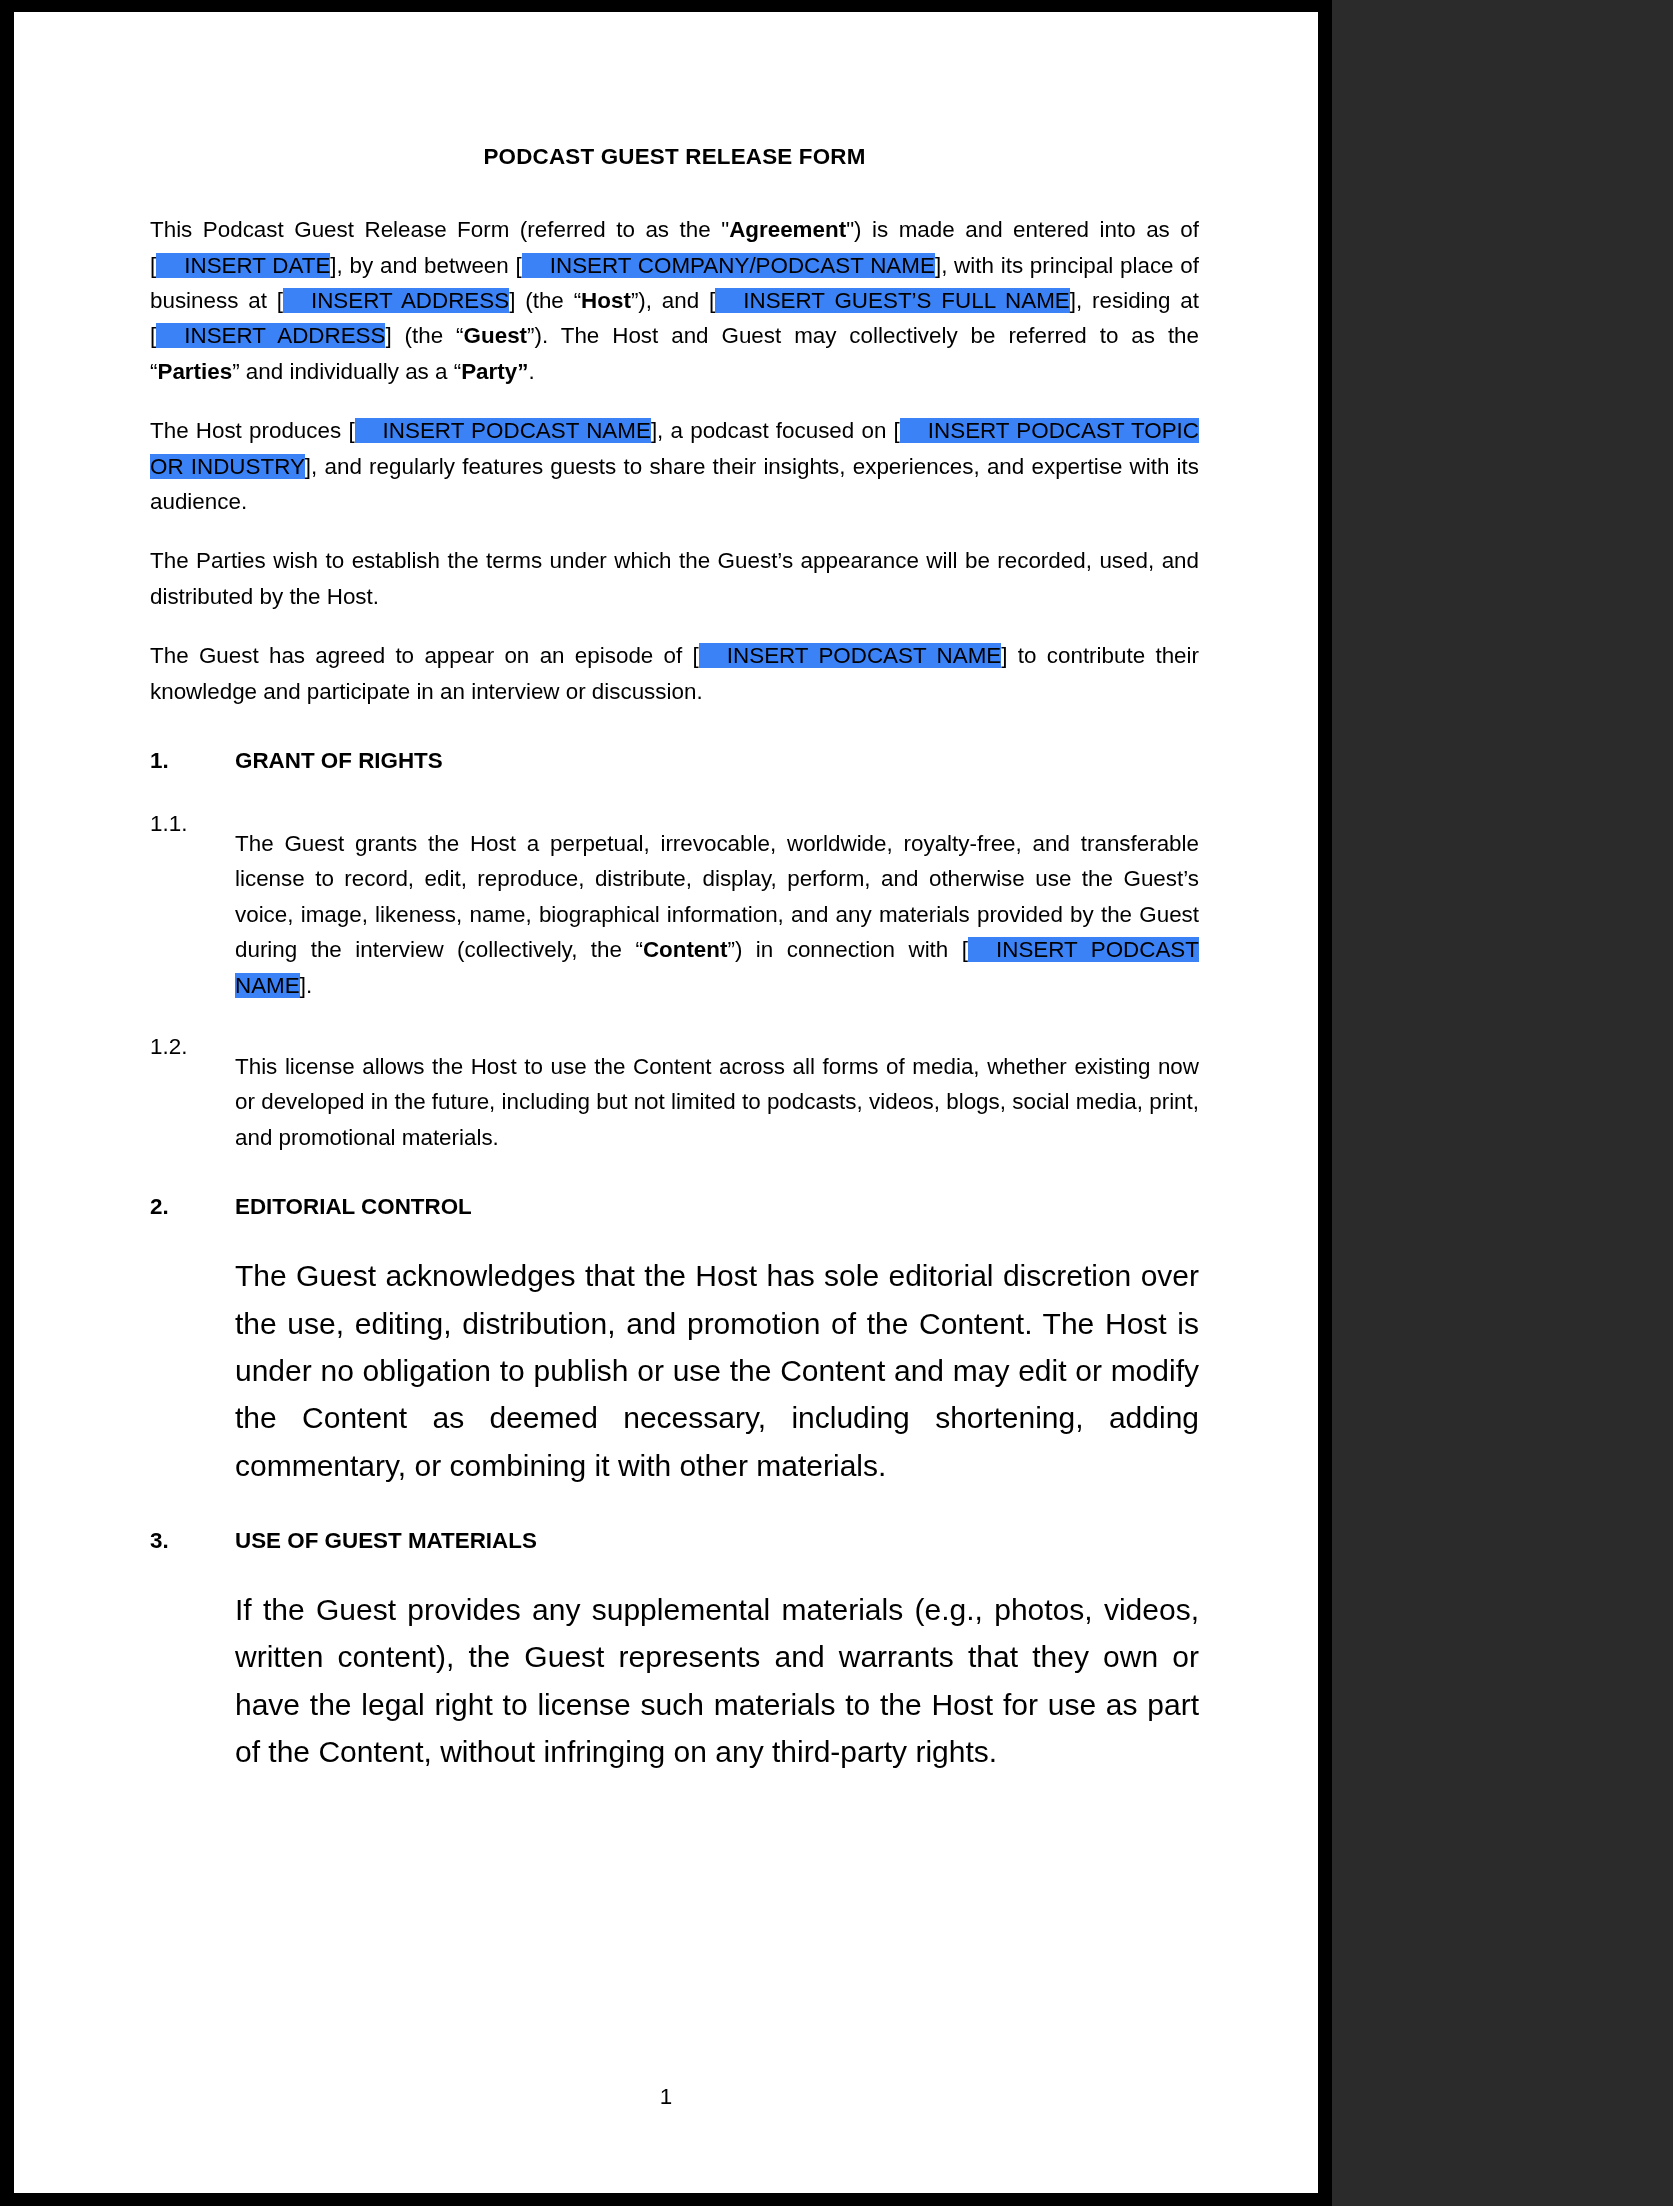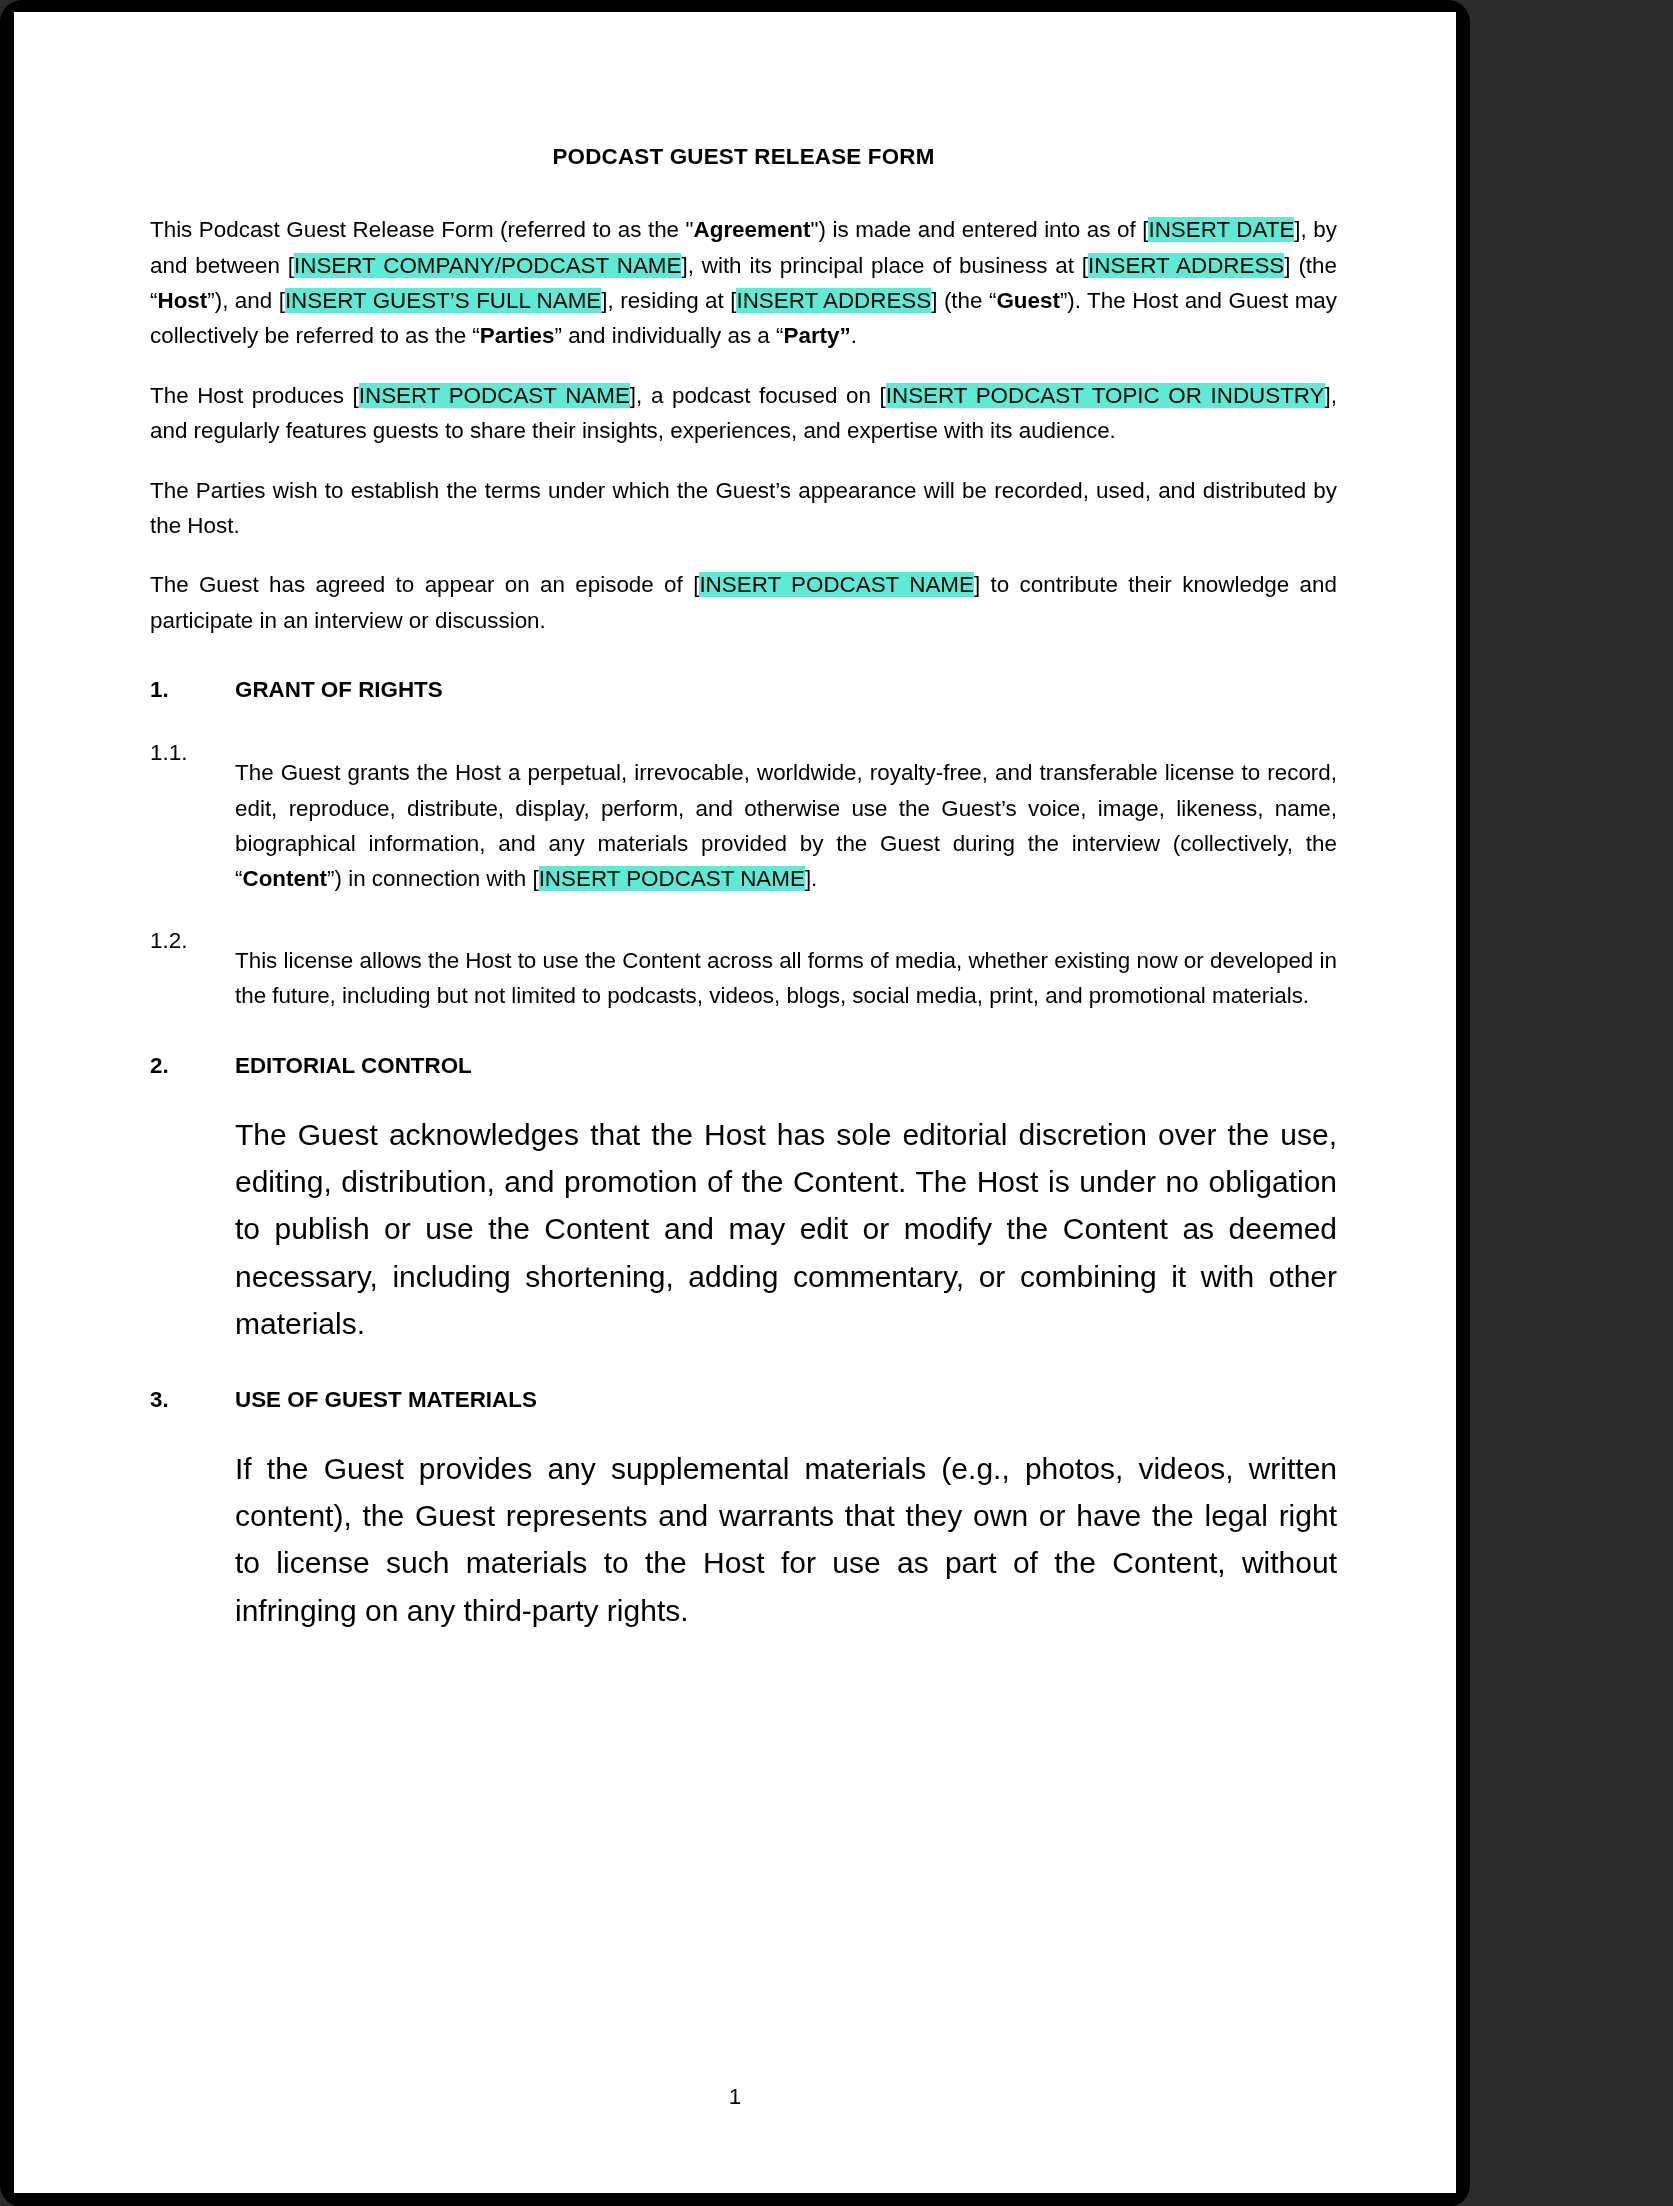--- a/index.html
+++ b/index.html
@@ -4,27 +4,26 @@
 <style>
   html, body {
     margin: 0;
     padding: 0;
     background: #2b2b2b;
   }
   body {
     font-family: "Liberation Sans", sans-serif;
   }
   .page-frame {
-    width: 1470px;
+    width: 1332px;
     height: 2207px;
     background: #000000;
     box-sizing: border-box;
     padding: 12.3px 14px 14px 14px;
     display: block;
-    border-radius: 22px;
   }
   .page {
     width: 100%;
     height: 100%;
     background: #ffffff;
     box-sizing: border-box;
     position: relative;
     padding: 132px 119px 53px 136px;
   }
   .doc-title {
@@ -37,21 +36,22 @@
   }
   p.body-text {
     font-size: 22.4px;
     line-height: 1.58;
     color: #000;
     text-align: justify;
     text-justify: inter-word;
     margin: 0 0 24px 0;
   }
   .hl {
-    background: #5eead4;
+    background: #3b82f6;
+    padding-left: 28px;
   }
   b, strong { font-weight: bold; }
 
   .section-head {
     display: flex;
     margin: 39px 0 32px 0;
     font-size: 22.4px;
     font-weight: bold;
     color: #000;
   }

